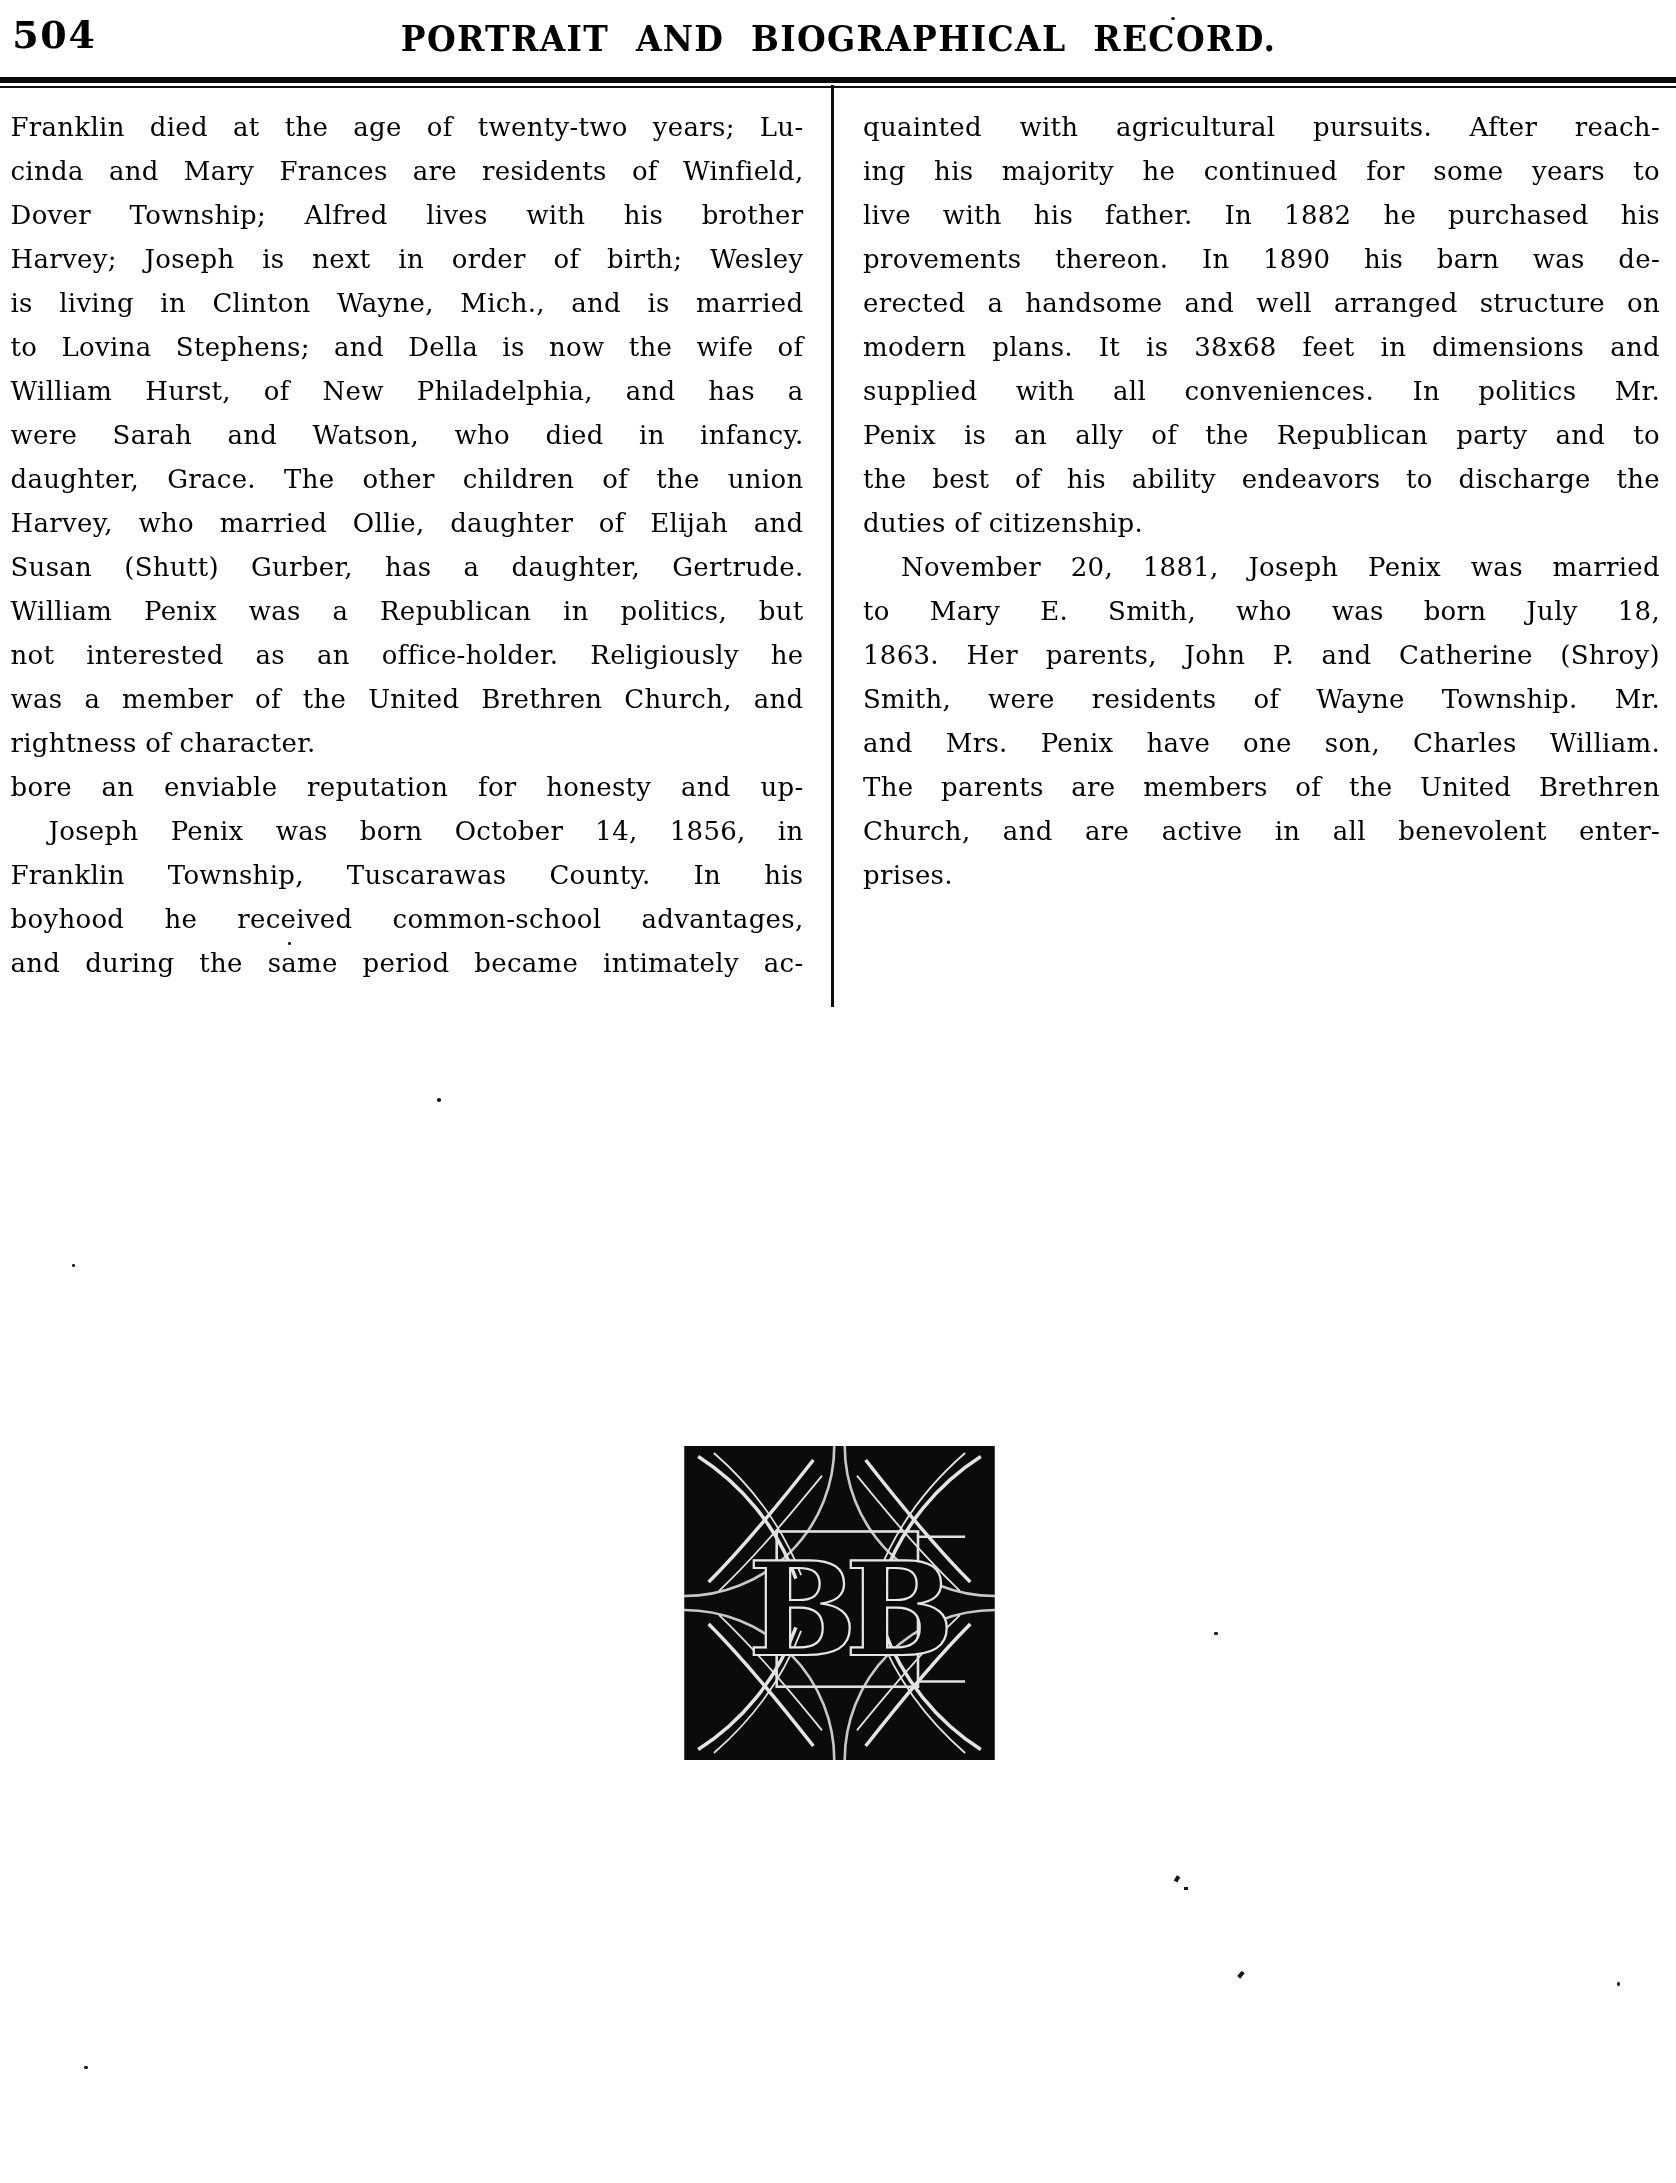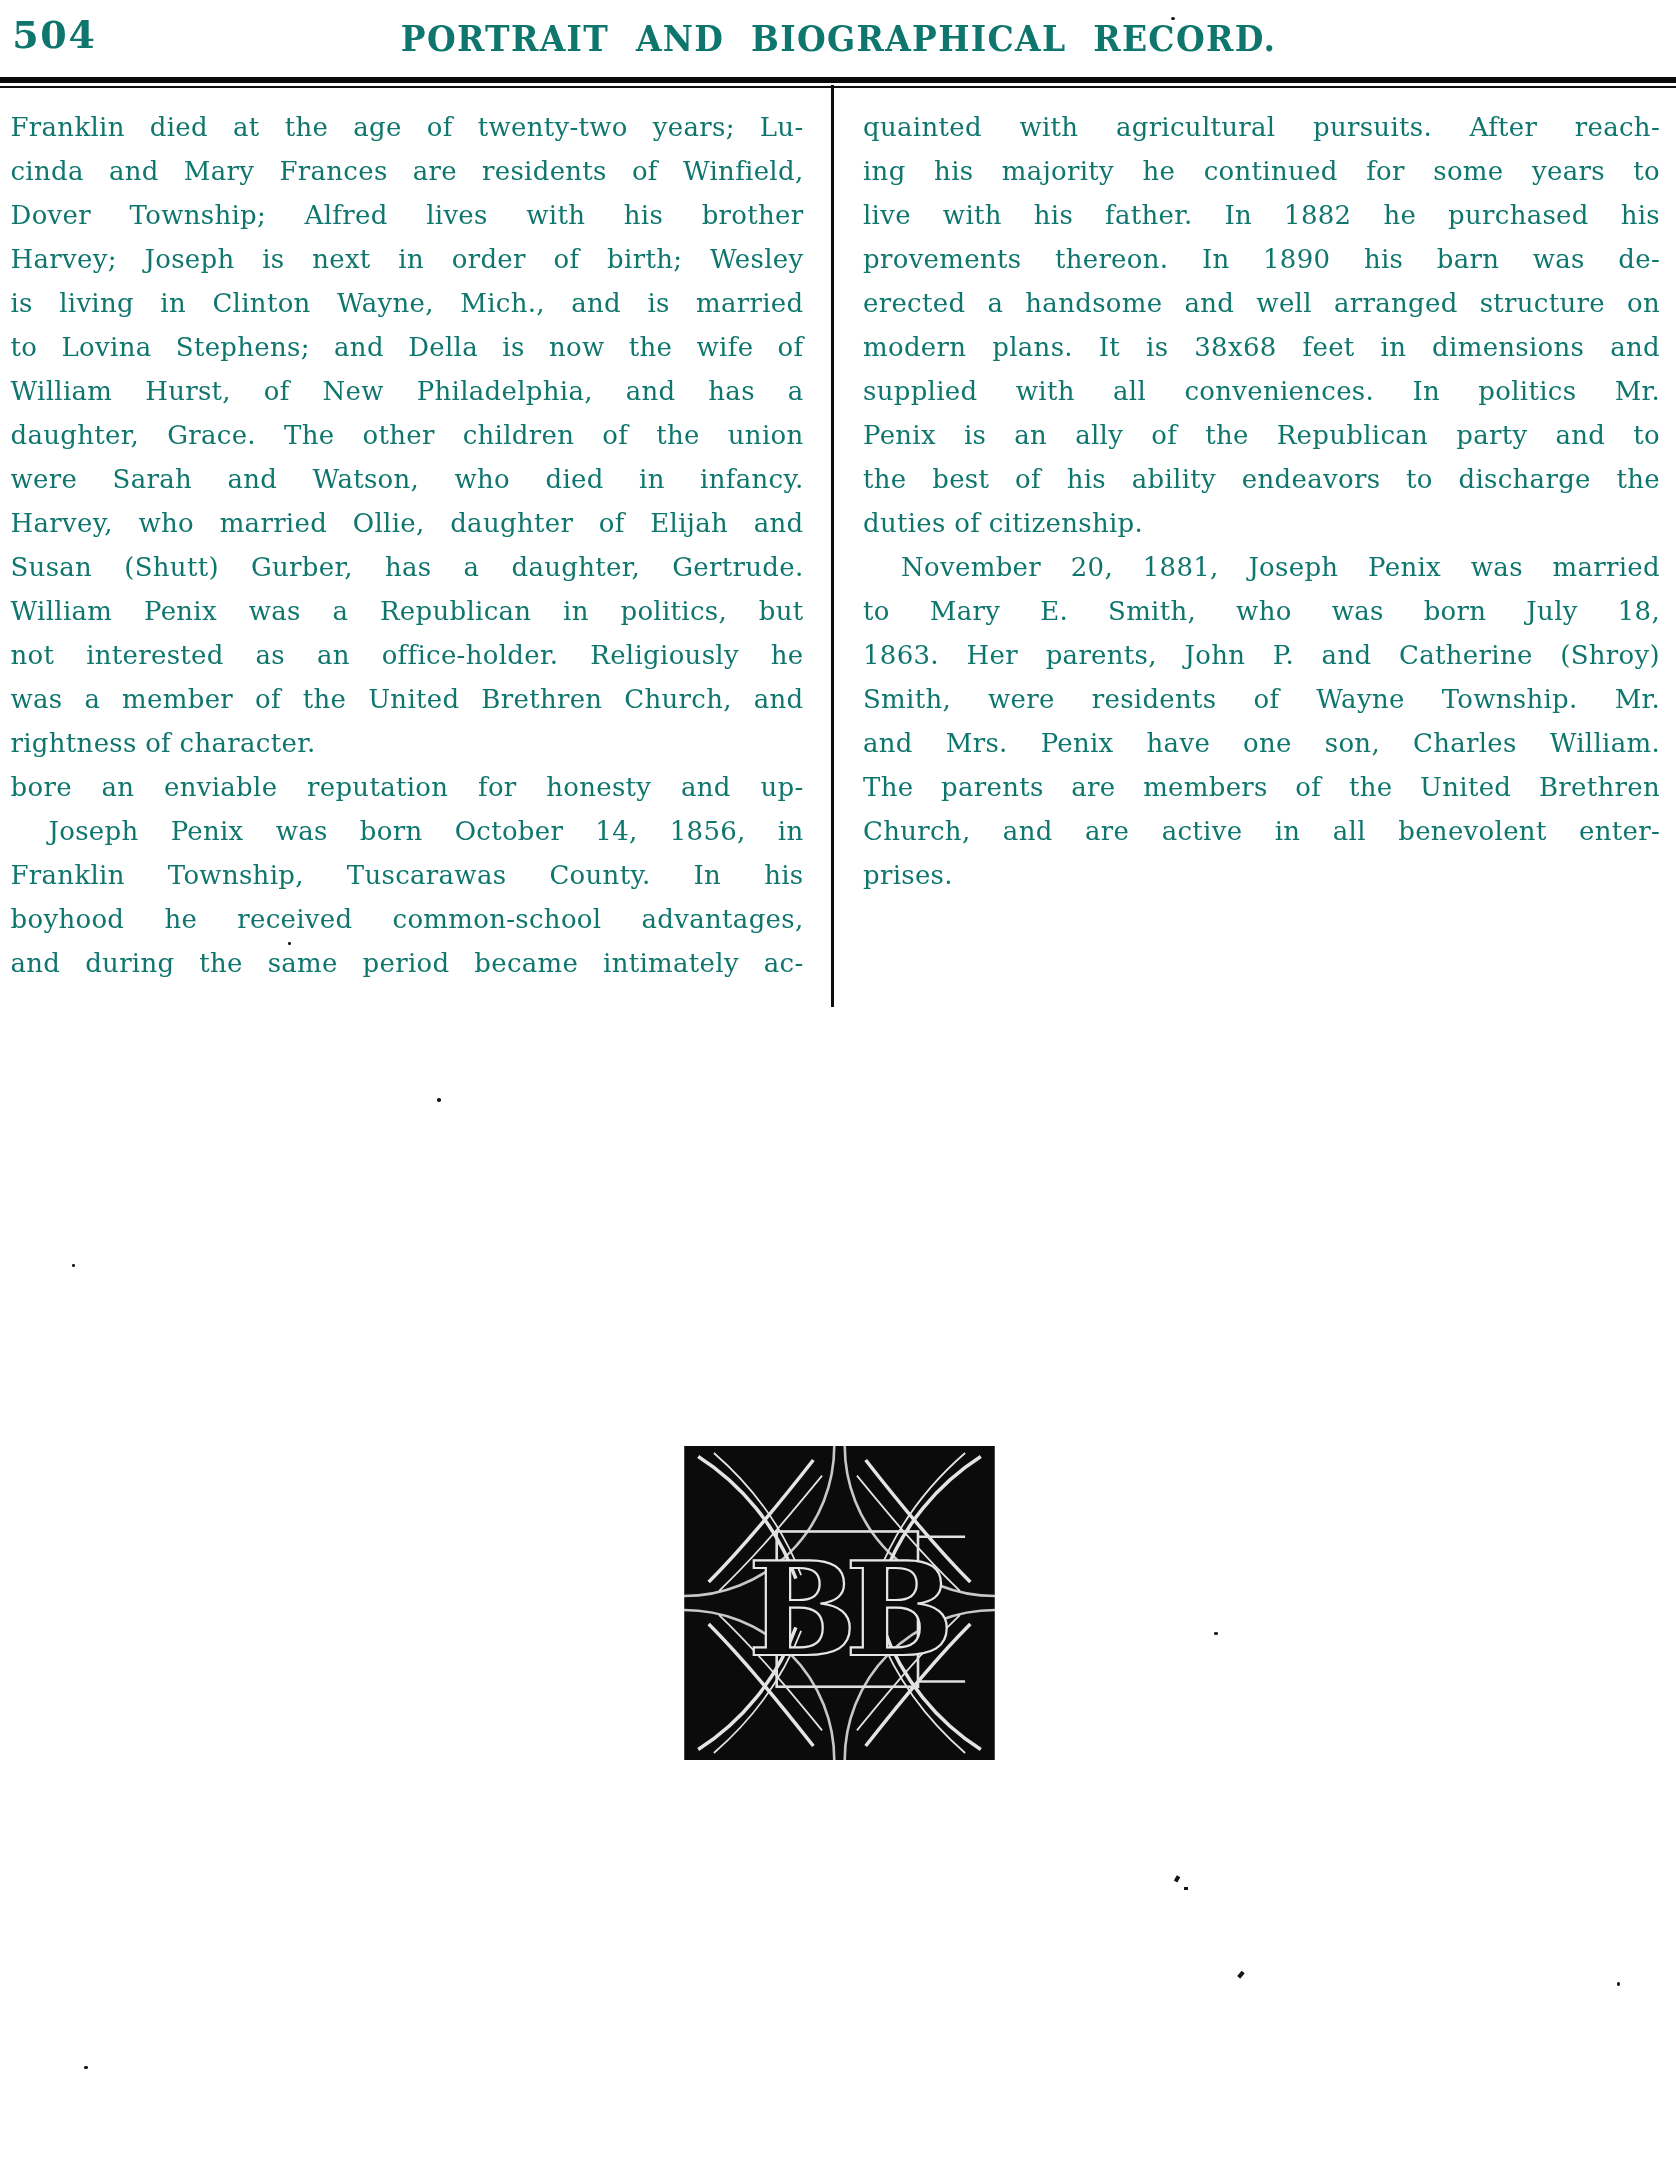--- a/index.html
+++ b/index.html
@@ -1,20 +1,20 @@
 <!DOCTYPE html>
 <html style="font-size:14px"><head>
 <meta charset="utf-8">
 <style>
   html,body{margin:0;padding:0;background:#e8e8e8;}
   .page{
     position:relative;
     width:1677px;height:2184px;
     background:#ffffff;
-    color:#0f766e;
+    color:#000000;
     font-family:"DejaVu Serif","Liberation Serif",serif;
     overflow:hidden;
   }
   
   .pagenum{
     position:absolute;left:12.2px;top:12.2px;
     font-size:38px;font-weight:bold;letter-spacing:1.7px;
   }
   .running-title{
     position:absolute;left:0;right:0;top:19px;
@@ -69,22 +69,22 @@
   <div class="rule-thin"></div>
 
   <div class="col left" id="left-col">
       <div class="line">Franklin died at the age of twenty-two years; Lu-</div>
       <div class="line">cinda and Mary Frances are residents of Winfield,</div>
       <div class="line">Dover Township; Alfred lives with his brother</div>
       <div class="line">Harvey; Joseph is next in order of birth; Wesley</div>
       <div class="line">is living in Clinton Wayne, Mich., and is married</div>
       <div class="line">to Lovina Stephens; and Della is now the wife of</div>
       <div class="line">William Hurst, of New Philadelphia, and has a</div>
+      <div class="line">were Sarah and Watson, who died in infancy.</div>
       <div class="line">daughter, Grace. The other children of the union</div>
-      <div class="line">were Sarah and Watson, who died in infancy.</div>
       <div class="line">Harvey, who married Ollie, daughter of Elijah and</div>
       <div class="line">Susan (Shutt) Gurber, has a daughter, Gertrude.</div>
       <div class="line">William Penix was a Republican in politics, but</div>
       <div class="line">not interested as an office-holder. Religiously he</div>
       <div class="line">was a member of the United Brethren Church, and</div>
       <div class="line end">rightness of character.</div>
       <div class="line">bore an enviable reputation for honesty and up-</div>
       <div class="line ind">Joseph Penix was born October 14, 1856, in</div>
       <div class="line">Franklin Township, Tuscarawas County. In his</div>
       <div class="line">boyhood he received common-school advantages,</div>

